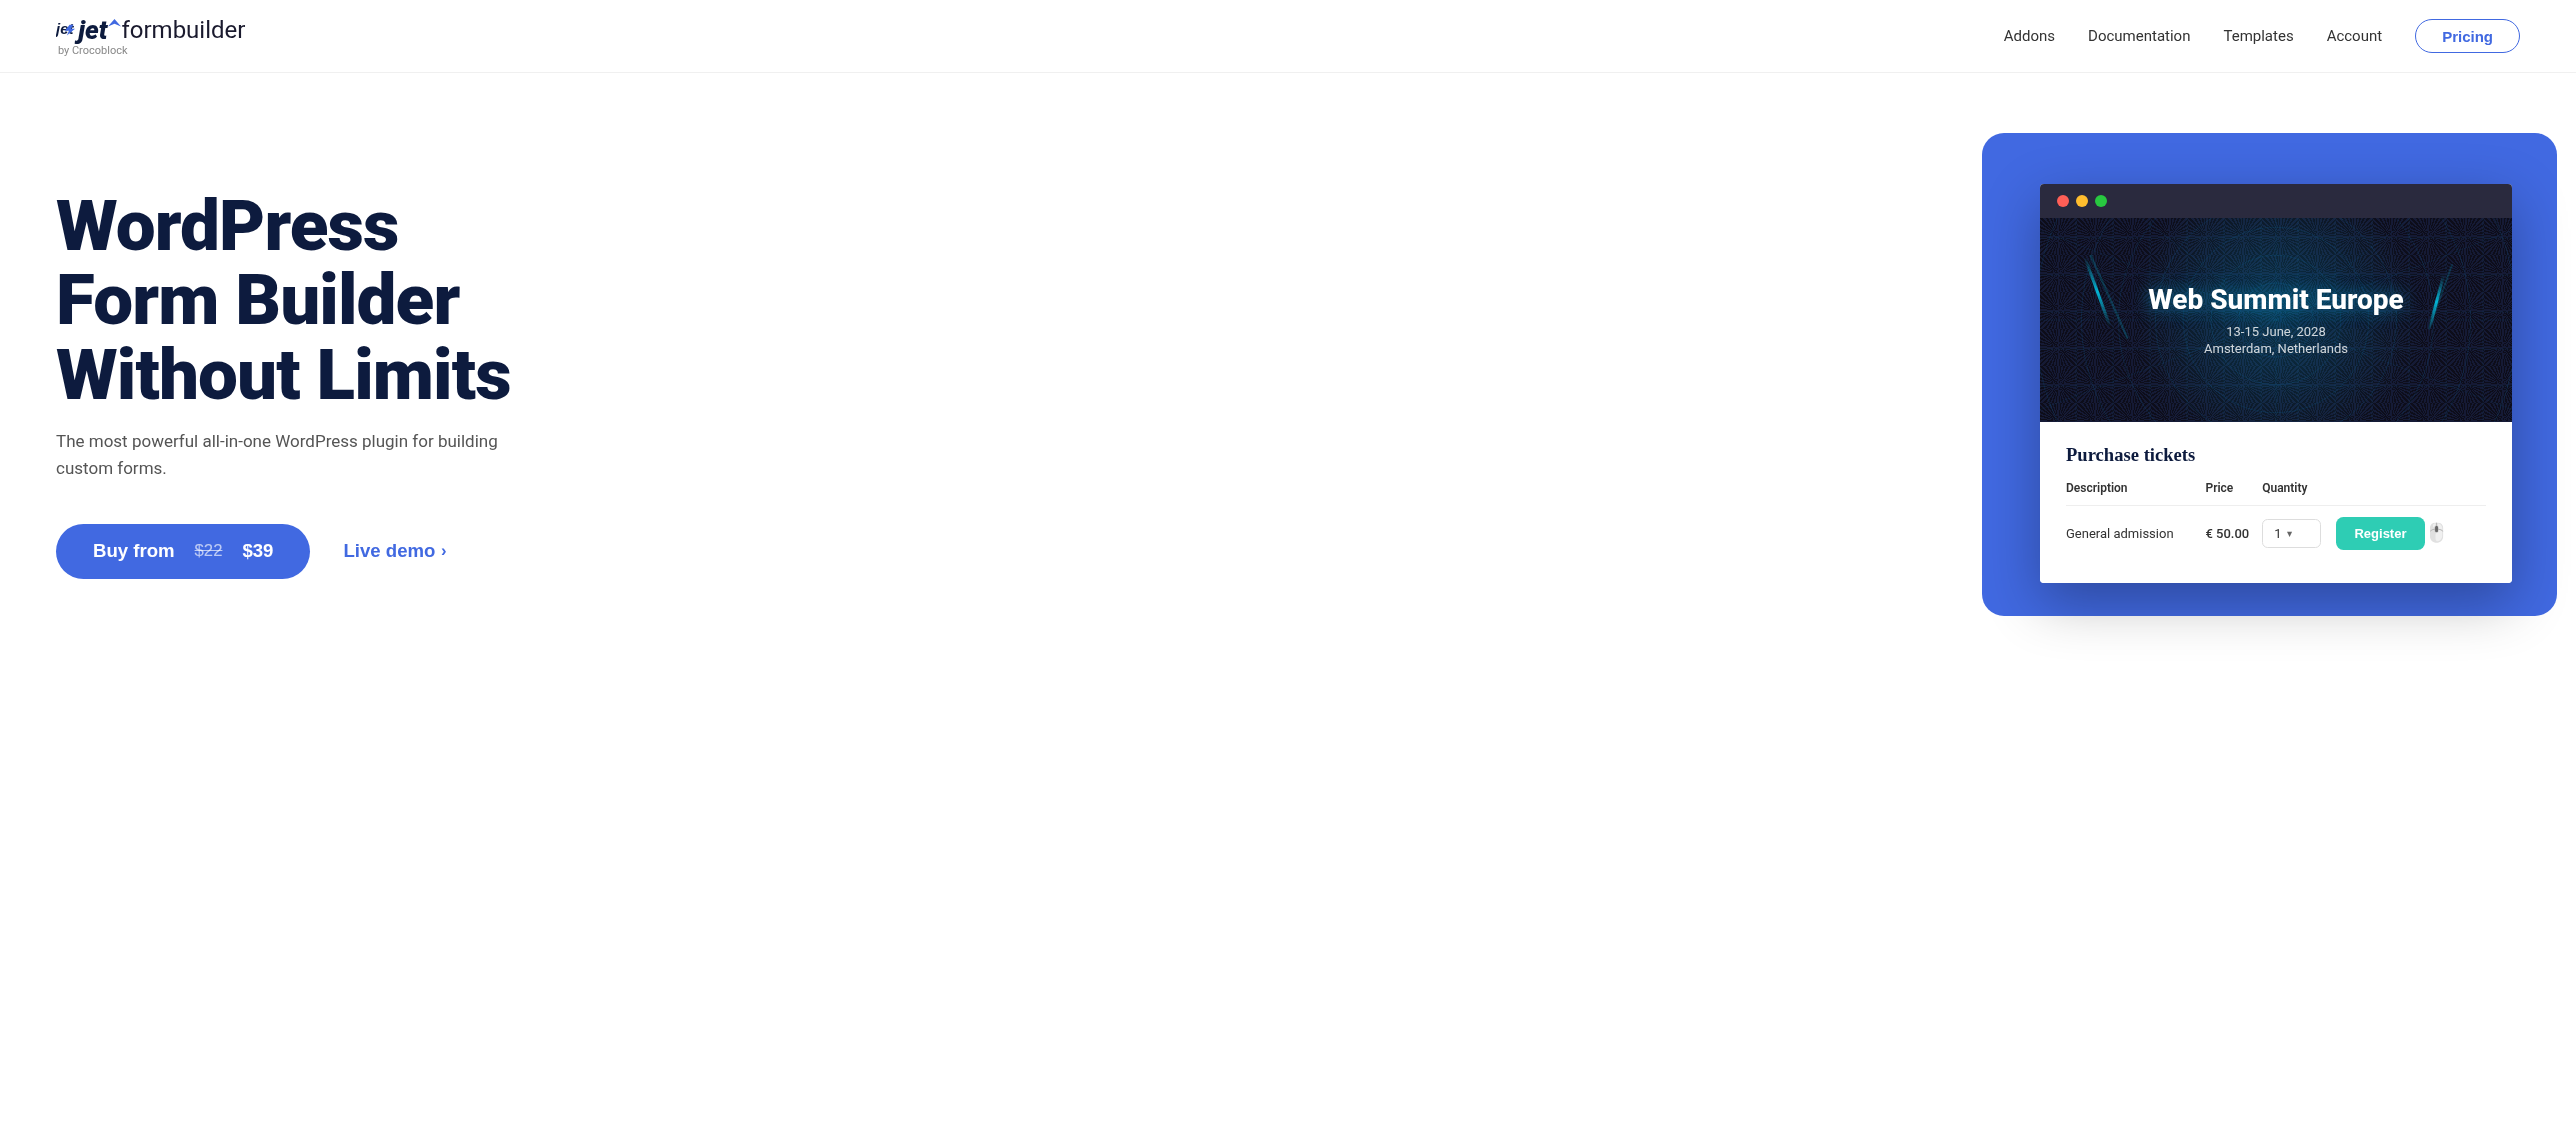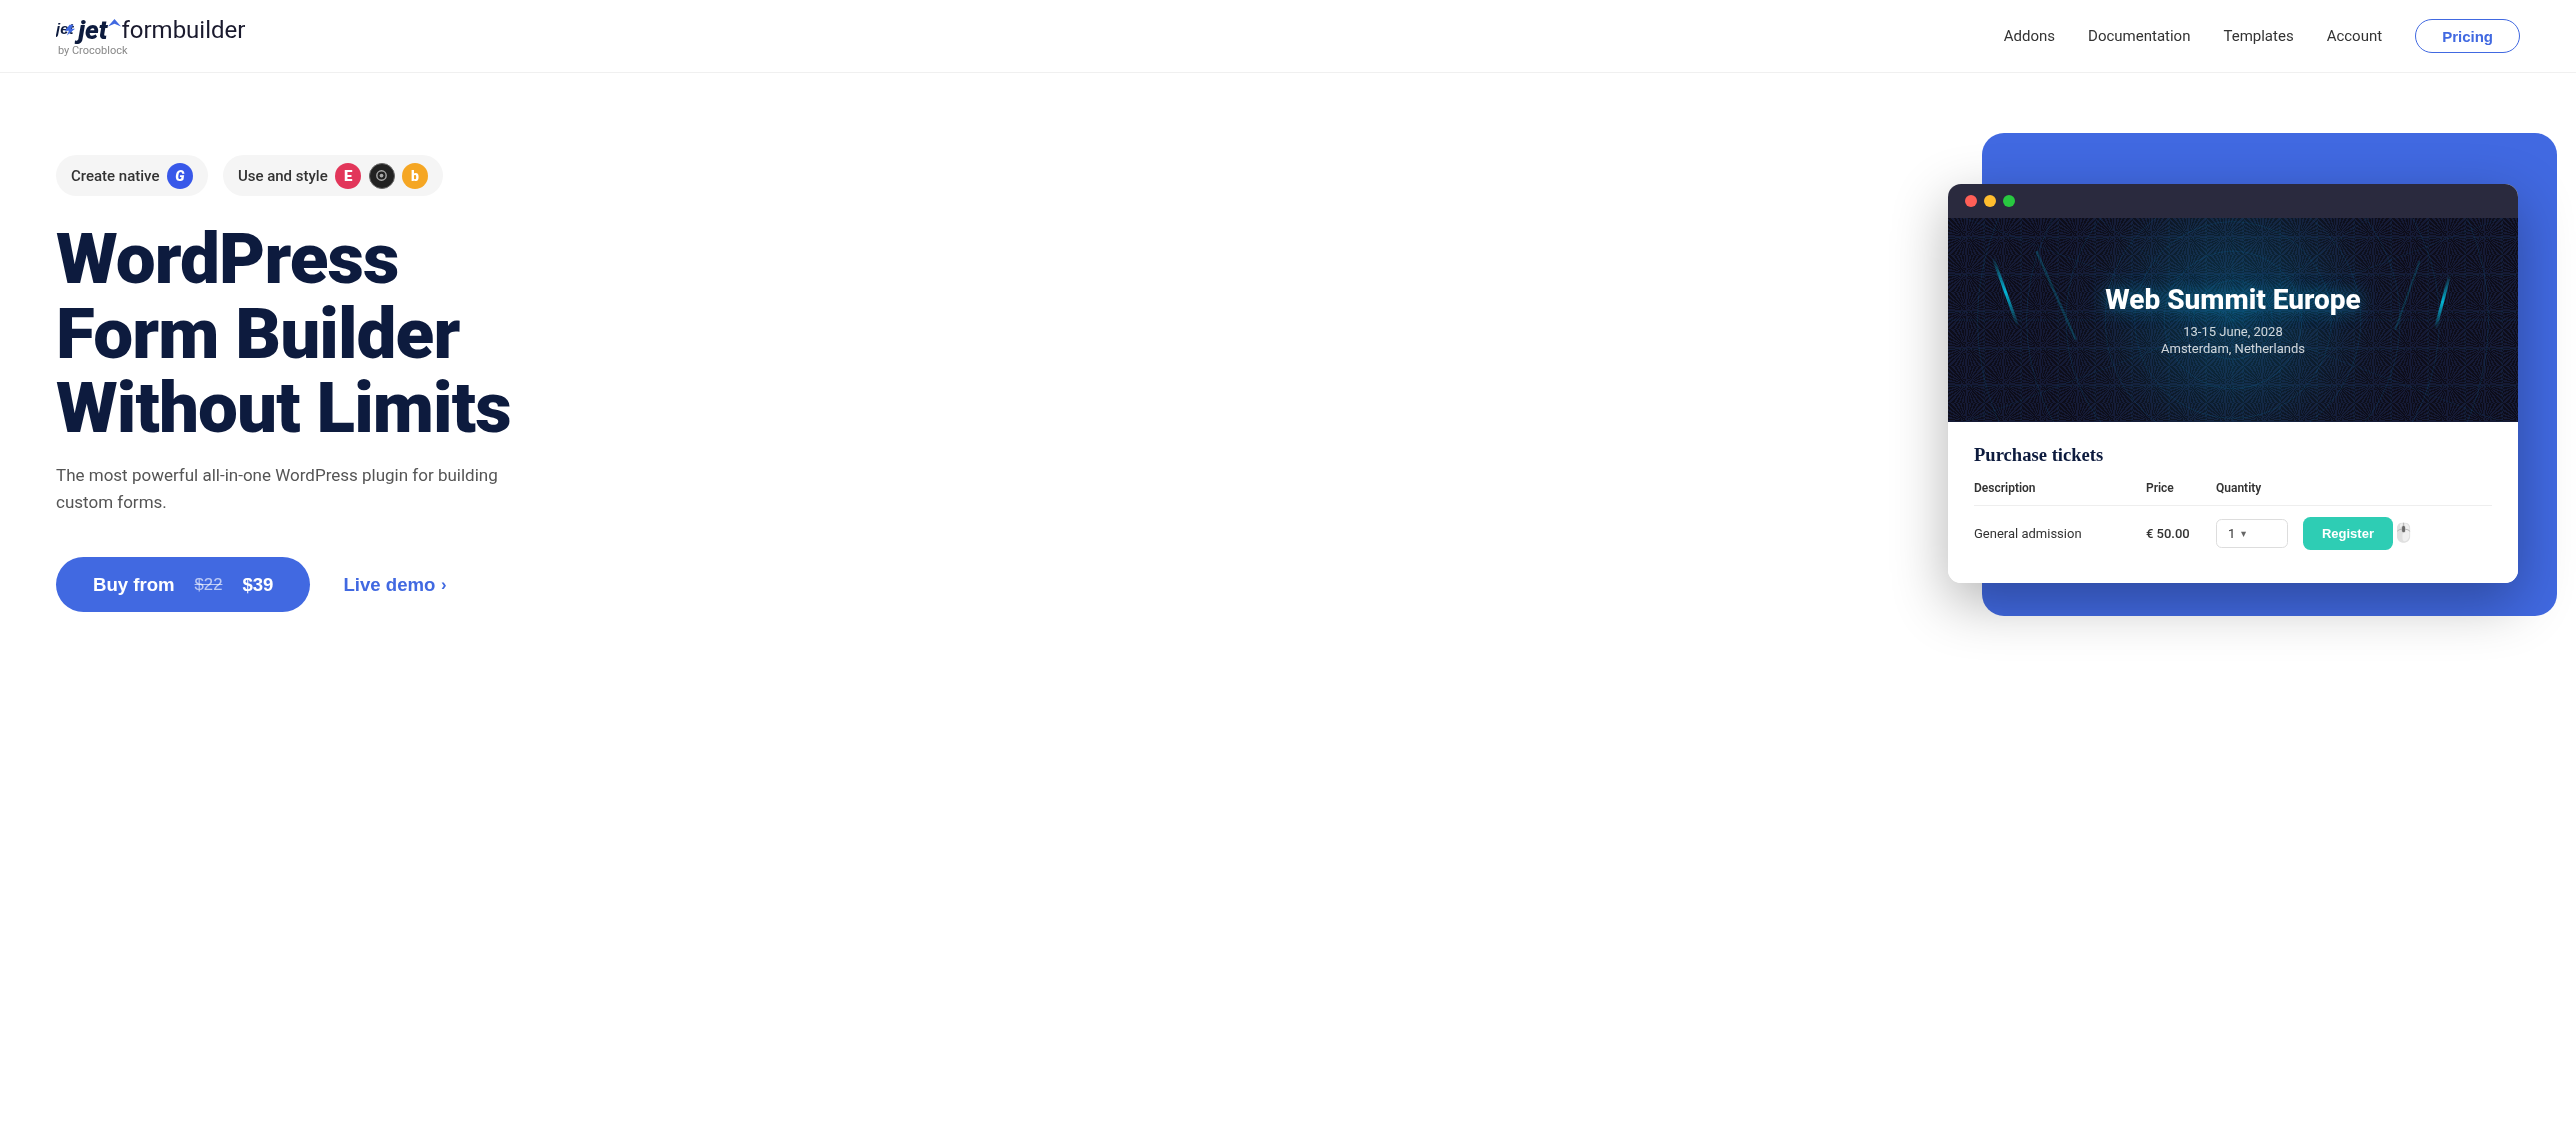--- a/index.html
+++ b/index.html
@@ -208,26 +208,26 @@
       height: 483px;
       background: #4169e1;
       border-radius: 22px;
       z-index: 0;
     }
 
     
     .browser-window {
       position: relative;
       z-index: 2;
-      width: 570px;
-      border-radius: 13px;
+      width: 472px;
+      border-radius: 4px;
       overflow: hidden;
       box-shadow: 0 18.6px 56px rgba(0,0,0,0.3);
       background: white;
-      margin-right: 2px;
+      margin-right: 8px;
     }
 
     .browser-header {
       background: #2a2a3e;
       padding: 11px 16.7px;
       display: flex;
       align-items: center;
       gap: 7.4px;
     }
     .dot {
@@ -422,44 +422,20 @@
     <a class="nav-link">Templates</a>
     <a class="nav-link">Account</a>
     <button class="nav-pricing-btn">Pricing</button>
   </div>
 </nav>
 
 <section class="hero">
 
   <div class="hero-left">
 
-    <div class="tags-row">
-
-      <div class="tag-pill">
-        <span>Create native</span>
-        <div class="tag-icon tag-icon-gutenberg">
-          <span class="g-icon">G</span>
-        </div>
-      </div>
-
-      <div class="tag-pill">
-        <span>Use and style</span>
-
-        <div class="tag-icon tag-icon-elementor" style="background:#e2365a; font-size:15px; font-weight:900;">E</div>
-
-        <div class="tag-icon" style="background:#222; font-size:10.2px; font-weight:700; border: 1.9px solid #666;">
-          <svg width="15" height="15" viewBox="0 0 16 16" fill="none">
-            <circle cx="8" cy="8" r="5" stroke="#aaa" stroke-width="1.5" fill="none"></circle>
-            <circle cx="8" cy="8" r="2" fill="#aaa"></circle>
-          </svg>
-        </div>
-
-        <div class="tag-icon tag-icon-bricks" style="background:#f5a623; font-size:14px; font-weight:900; color:#fff;">b</div>
-      </div>
-    </div>
 
     <h1 class="hero-heading">
       <span>WordPress</span><br>
       <span>Form Builder</span><br>
       <span>Without Limits</span>
     </h1>
 
     <p class="hero-subtext">The most powerful all-in-one WordPress plugin for building custom forms.</p>
 
     <div class="cta-row">

